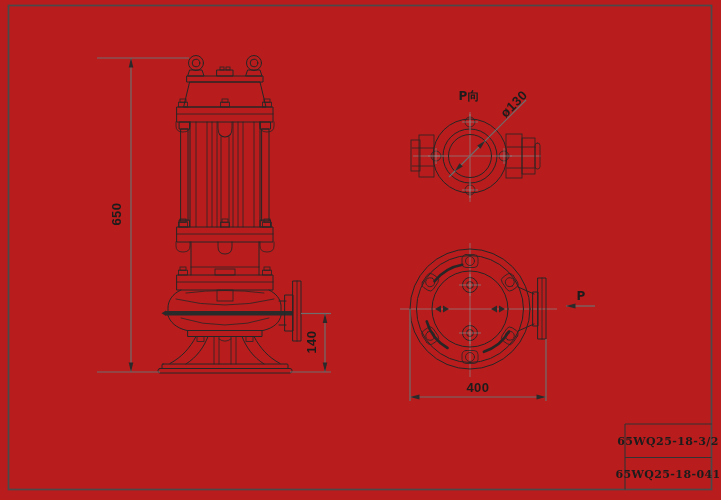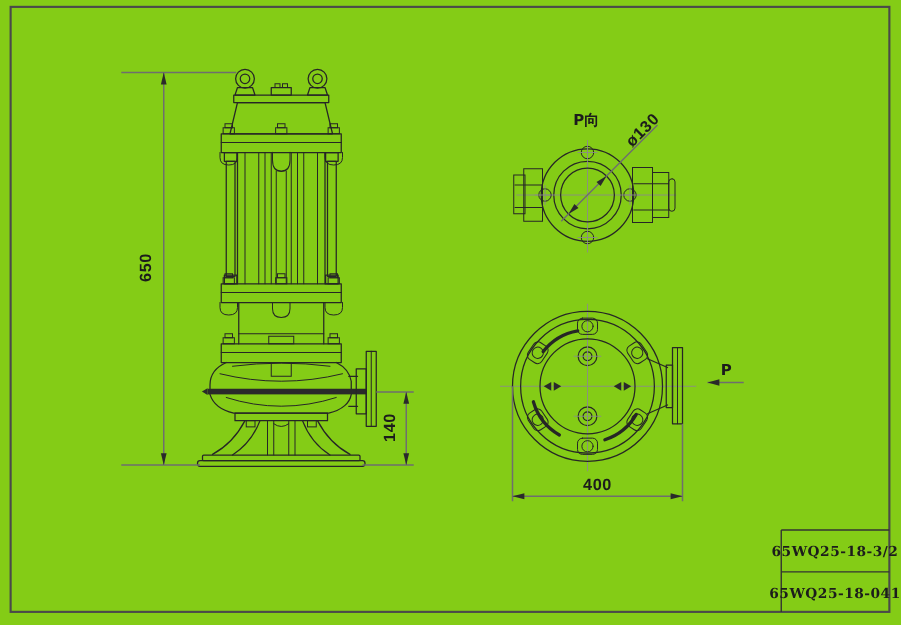--- a/index.html
+++ b/index.html
@@ -1,16 +1,16 @@
 <!DOCTYPE html>
 <html><head>
 <meta charset="utf-8">
 <style>
   html,body{margin:0;padding:0;background:#ffffff;}
-  .page{position:relative;width:721px;height:500px;background:#84cc16;overflow:hidden;
+  .page{position:relative;width:721px;height:500px;background:#b91c1c;overflow:hidden;
         font-family:"Liberation Sans", sans-serif;}
   svg{position:absolute;left:0;top:0;}
   
   .o{fill:none;stroke:#262626;stroke-width:1;stroke-linecap:round;stroke-linejoin:round;}
   .o2{fill:none;stroke:#262626;stroke-width:0.8;stroke-linecap:round;}
   
   .d{fill:none;stroke:#6e6e6e;stroke-width:1.2;}
   .cl{fill:none;stroke:#8a8a8a;stroke-width:0.7;}
   
   .f{fill:#2a2a2a;stroke:none;}

